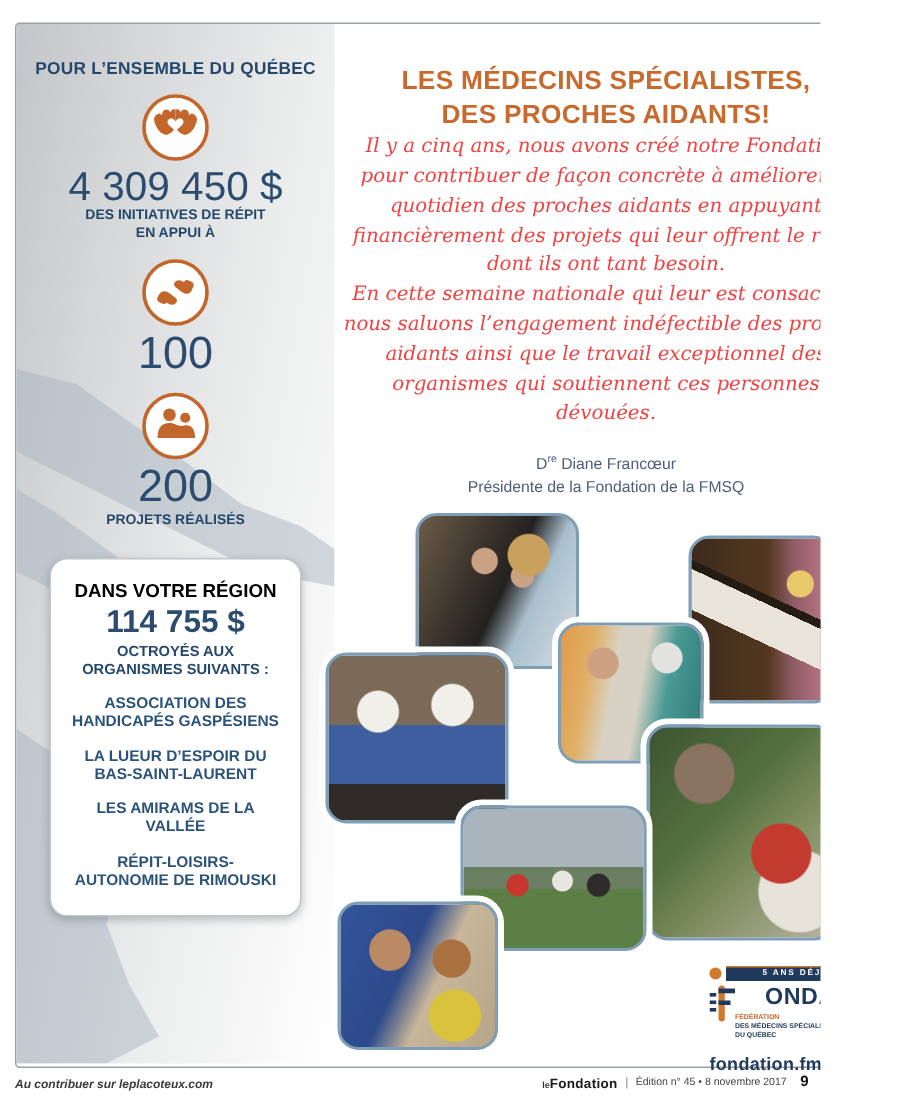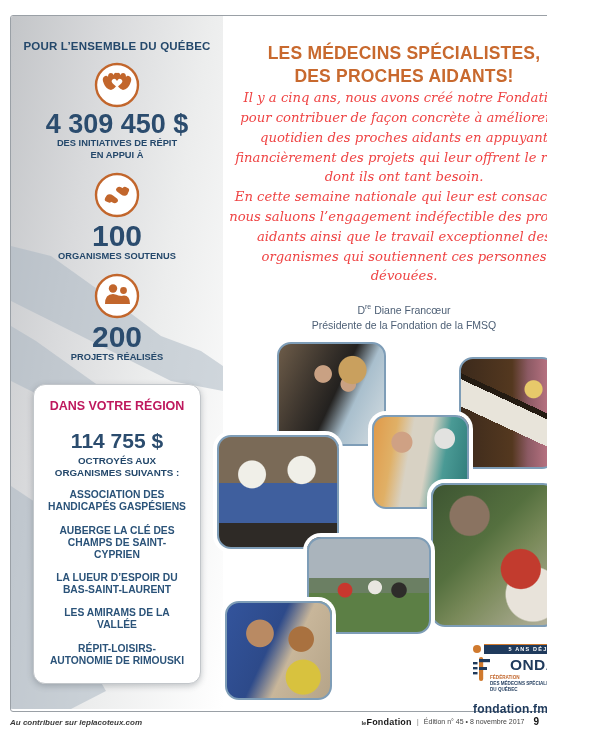--- a/index.html
+++ b/index.html
@@ -8,29 +8,29 @@
   .ad-frame{position:absolute;left:10px;top:15px;width:572px;height:695px;
         border:1px solid #9aa0a6;border-radius:3px;background:#ffffff;}
   
   .sidebar{position:absolute;left:0;top:0;width:212px;height:693px;
         background:linear-gradient(100deg,#c3c5c8 0%,#d9dadc 30%,#eceded 60%,#ffffff 100%);
         border-radius:2px 0 0 2px;text-align:center;}
   .map-bg{position:absolute;left:0;top:170px;width:212px;height:523px;opacity:.5;pointer-events:none;}
   .sb-heading{position:relative;margin:24px 8px 6px;font-size:11.5px;font-weight:bold;color:#24486b;letter-spacing:.2px;}
   .stat{position:relative;margin-top:10px;}
   .stat-icon{width:46px;height:46px;margin:4px auto 2px;display:block;}
-  .stat-value{font-size:27px;font-weight:bold;color:#2b4c6e;line-height:1.05;}
+  .stat-value{font-size:27px;font-weight:normal;color:#2b4c6e;line-height:1.05;}
   .stat-value.small{font-size:30px;}
   .stat-label{font-size:9.3px;font-weight:bold;color:#24486b;line-height:1.25;}
   
   .region-box{position:relative;margin:20px auto 0;width:140px;background:#ffffff;
         border:1px solid #c2c6ca;border-radius:12px;padding:14px 13px 16px;
         box-shadow:0 2px 6px rgba(60,70,80,.3);}
-  .rb-heading{font-size:12.5px;font-weight:bold;color:#be185d;}
-  .rb-amount{font-size:21px;font-weight:bold;color:#2b4c6e;margin-top:16px;}
+  .rb-heading{font-size:12.5px;font-weight:bold;color:#000000;}
+  .rb-amount{font-size:21px;font-weight:bold;color:#2b4c6e;margin-top:2px;}
   .rb-sub{font-size:9.8px;font-weight:bold;color:#24486b;line-height:1.2;margin-top:2px;}
   .rb-list{list-style:none;margin:0;padding:0;text-align:center;}
   .rb-list li{font-size:10.3px;font-weight:bold;color:#2b5379;line-height:1.18;margin-top:11px;}
   
   .main{position:absolute;left:214px;top:0;width:358px;text-align:center;}
   .title{margin-top:26px;font-size:17.5px;font-weight:bold;color:#c8692e;line-height:1.32;letter-spacing:.2px;}
   .script-par{margin:0 auto 0;width:352px;font-family:"DejaVu Serif", serif;font-style:italic;
         font-size:13.2px;color:#ef4444;line-height:1.5;}
   .signature{margin-top:16px;font-size:10.5px;color:#4e6076;line-height:1.45;}
   .signature sup{font-size:7px;}
@@ -137,23 +137,20 @@
         <svg class="stat-icon" viewBox="0 0 46 46">
           <circle cx="23" cy="23" r="21" fill="#ffffff" stroke="#c2662c" stroke-width="2.4"></circle>
           <g fill="#c2662c">
             <path d="M13,27 q-2,-3 1,-4.5 q2.5,-1 5,1 l4,3 q2,2 0,3.8 q-2,1.7 -4.5,0.2 l-4,-2 Z"></path>
             <rect x="11" y="24" width="7" height="6" rx="2.5" transform="rotate(25 14 27)"></rect>
             <path d="M33,19 q2,3 -1,4.5 q-2.5,1 -5,-1 l-4,-3 q-2,-2 0,-3.8 q2,-1.7 4.5,-0.2 l4,2 Z"></path>
             <rect x="28" y="15" width="7" height="6" rx="2.5" transform="rotate(25 31 18)"></rect>
           </g>
         </svg>
         <div class="stat-value small">100</div>
-        <div class="stat-label">
-          <div>ORGANISMES SOUTENUS</div>
-        </div>
       </div>
 
       <div class="stat">
         <svg class="stat-icon" viewBox="0 0 46 46">
           <circle cx="23" cy="23" r="21" fill="#ffffff" stroke="#c2662c" stroke-width="2.4"></circle>
           <g fill="#c2662c">
             <circle cx="19" cy="15.5" r="4.2"></circle>
             <path d="M11,31 q0,-10 8,-10 q8,0 8,10 Z"></path>
             <circle cx="29.5" cy="17.5" r="3.4"></circle>
             <path d="M24,31 q0,-8.5 6,-8.5 q6,0 6,8.5 Z"></path>
@@ -165,21 +162,20 @@
           <div>PROJETS RÉALISÉS</div>
         </div>
       </div>
 
       <div class="region-box">
         <div class="rb-heading">DANS VOTRE RÉGION</div>
         <div class="rb-amount">114 755 $</div>
         <div class="rb-sub">OCTROYÉS AUX ORGANISMES SUIVANTS :</div>
         <ul class="rb-list">
           <li>ASSOCIATION DES HANDICAPÉS GASPÉSIENS</li>
-          <li>AUBERGE LA CLÉ DES CHAMPS DE SAINT-CYPRIEN</li>
           <li>LA LUEUR D’ESPOIR DU BAS-SAINT-LAURENT</li>
           <li>LES AMIRAMS DE LA VALLÉE</li>
           <li>RÉPIT-LOISIRS-AUTONOMIE DE RIMOUSKI</li>
         </ul>
       </div>
     </div>
 
     <div class="main">
       <div class="title">
         <div>LES MÉDECINS SPÉCIALISTES,</div>

